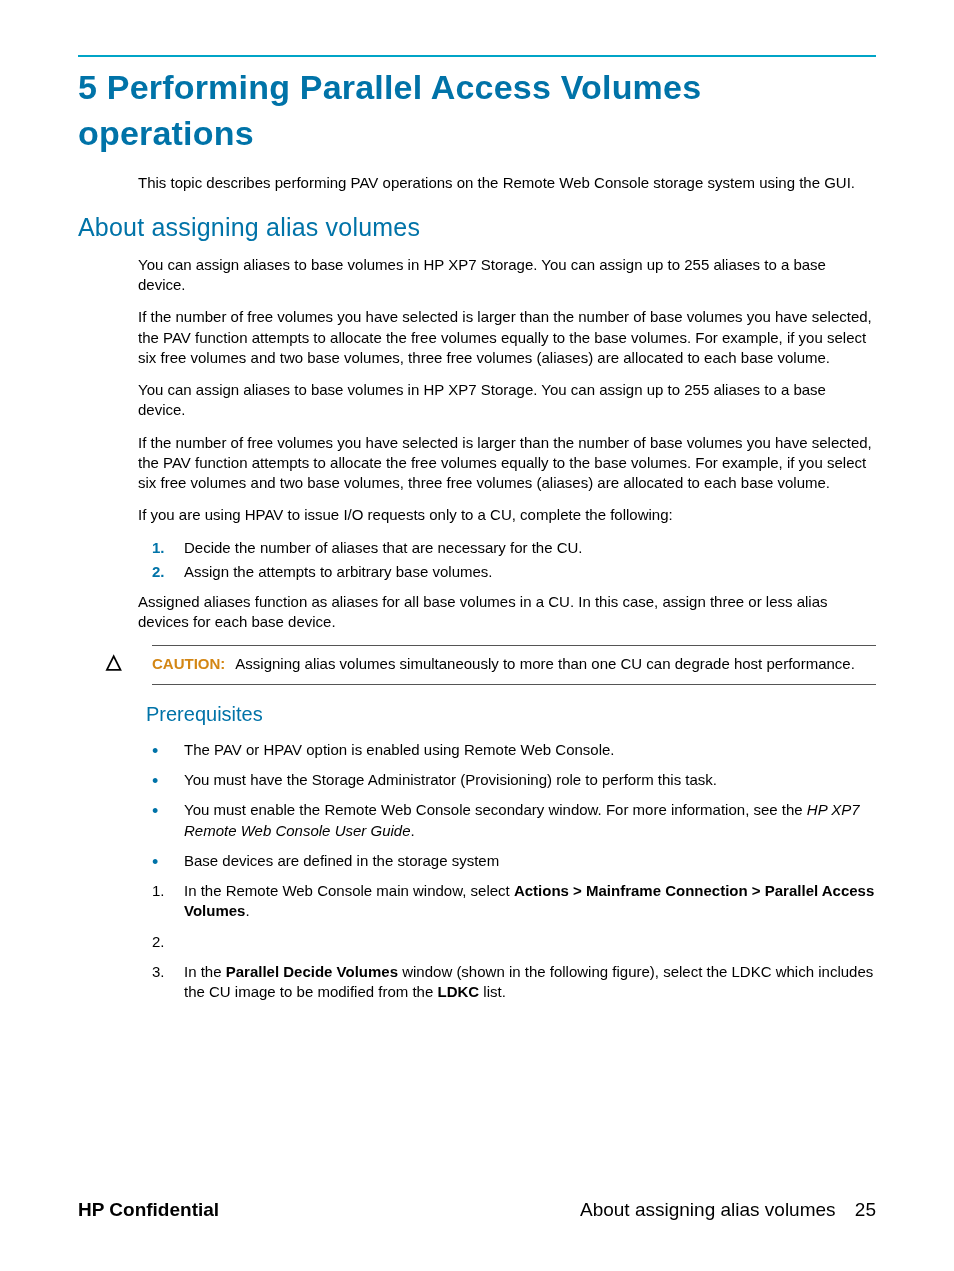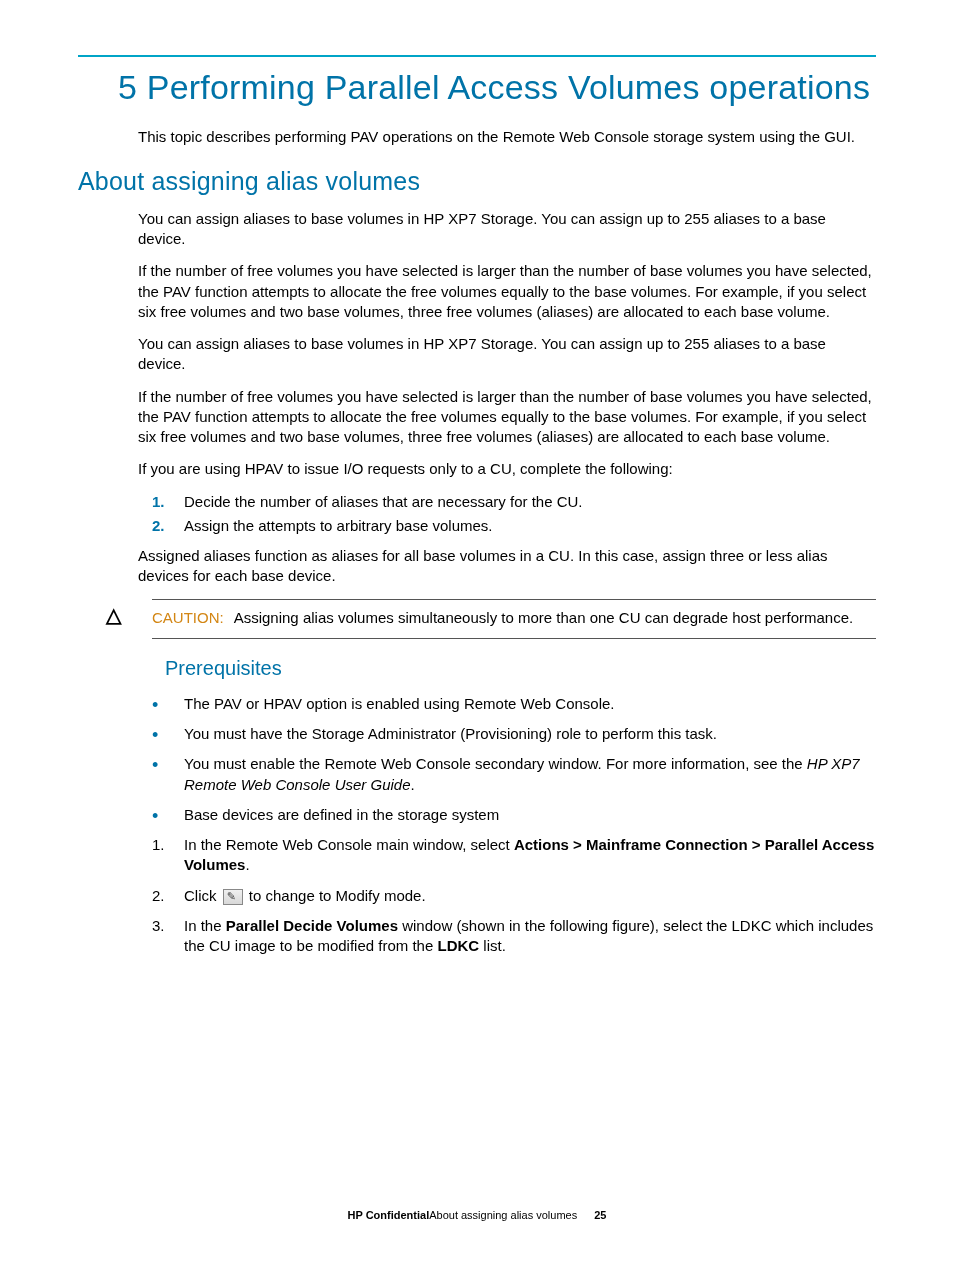--- a/index.html
+++ b/index.html
@@ -15,26 +15,25 @@
   }
   .page {
     padding: 55px 78px 0 78px;
   }
   .top-rule {
     border-top: 2px solid #00a4c7;
     margin-bottom: 8px;
   }
   h1.chapter-title {
     color: #0073a8;
-    font-weight: 400;
+    font-weight: 700;
     font-size: 34px;
     font-family: Arial, Helvetica, sans-serif;
     letter-spacing: 0.2px;
     margin-bottom: 16px;
-    margin-left: 40px;
   }
   .body-indent { margin-left: 60px; }
   p.body { margin-bottom: 12px; }
   h2.section-title {
     color: #0073a8;
     font-weight: 300;
     font-size: 25px;
     margin-top: 18px;
     margin-bottom: 10px;
     letter-spacing: 0.2px;
@@ -53,28 +52,28 @@
   }
   .caution-icon {
     position: absolute;
     left: -46px;
     top: 2px;
     font-size: 20px;
     font-weight: bold;
   }
   .caution-label {
     color: #d38614;
-    font-weight: normal;
+    font-weight: bold;
     margin-right: 10px;
   }
   h3.sub-title {
     color: #0073a8;
     font-weight: 400;
     font-size: 20px;
-    margin-left: 87px;
+    margin-left: 68px;
     margin-bottom: 12px;
   }
   ul.bullet-list { list-style: none; margin-left: 74px; margin-bottom: 6px; }
   ul.bullet-list li { display: flex; gap: 18px; margin-bottom: 10px; align-items: flex-start; }
   ul.bullet-list .bullet { color: #0073a8; font-size: 18px; line-height: 1; margin-top:2px; min-width: 14px; }
   ol.steps-list { list-style: none; margin-left: 74px; }
   ol.steps-list li { display: flex; gap: 18px; margin-bottom: 10px; align-items: flex-start; }
   ol.steps-list .snum { min-width: 14px; }
   .italic { font-style: italic; }
   .bold { font-weight: bold; }
@@ -93,26 +92,26 @@
     font-size:11px;
     left:3px; top:-1px;
     color:#444;
   }
   .footer {
     position: absolute;
     bottom: 48px;
     left: 78px;
     right: 78px;
     display: flex;
-    justify-content: center;
-    font-size: 11px;
+    justify-content: space-between;
+    font-size: 19px;
   }
   .footer .left { font-weight: bold; }
   .footer .right { }
-  .footer .pnum { margin-left: 14px; font-weight: bold; }
+  .footer .pnum { margin-left: 14px; }
 </style>
 </head>
 <body>
 
 <div class="page">
   <div class="top-rule"></div>
 
   <h1 class="chapter-title">5 Performing Parallel Access Volumes operations</h1>
 
   <p class="body body-indent">This topic describes performing PAV operations on the Remote Web Console storage system using the GUI.</p>
@@ -168,23 +167,20 @@
 
   <ol class="steps-list">
     <li>
       <span class="snum">1.</span>
       <span>
         <span>In the Remote Web Console main window, select </span><span class="bold">Actions &gt; Mainframe Connection &gt; Parallel Access Volumes</span><span>.</span>
       </span>
     </li>
     <li>
       <span class="snum">2.</span>
-      <span>
-        <span>Click </span><span class="inline-icon"></span><span> to change to Modify mode.</span>
-      </span>
     </li>
     <li>
       <span class="snum">3.</span>
       <span>
         <span>In the </span><span class="bold">Parallel Decide Volumes</span><span> window (shown in the following figure), select the LDKC which includes the CU image to be modified from the </span><span class="bold">LDKC</span><span> list.</span>
       </span>
     </li>
   </ol>
 </div>
 

